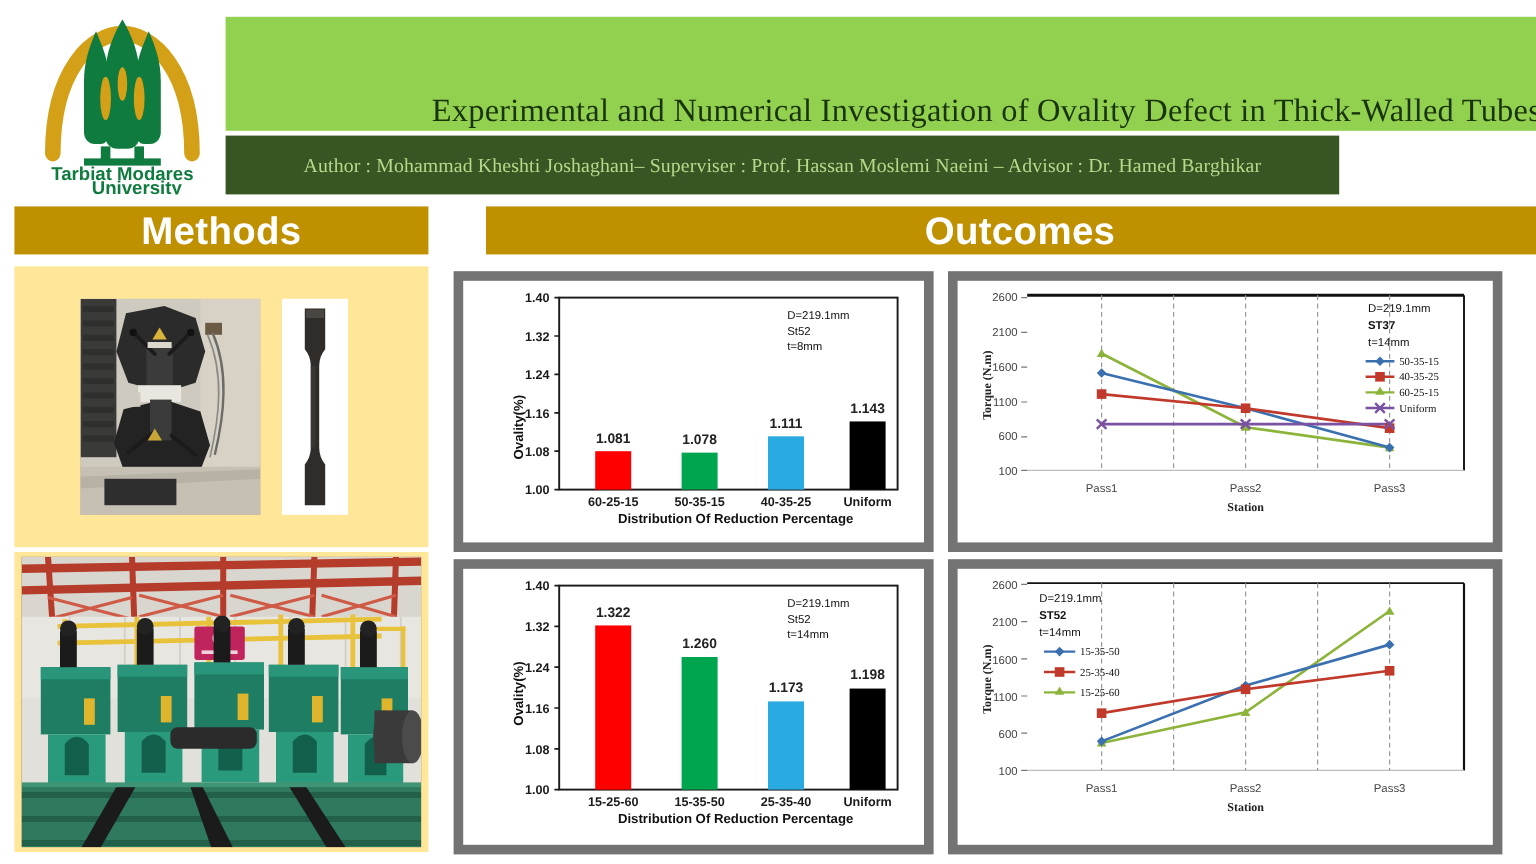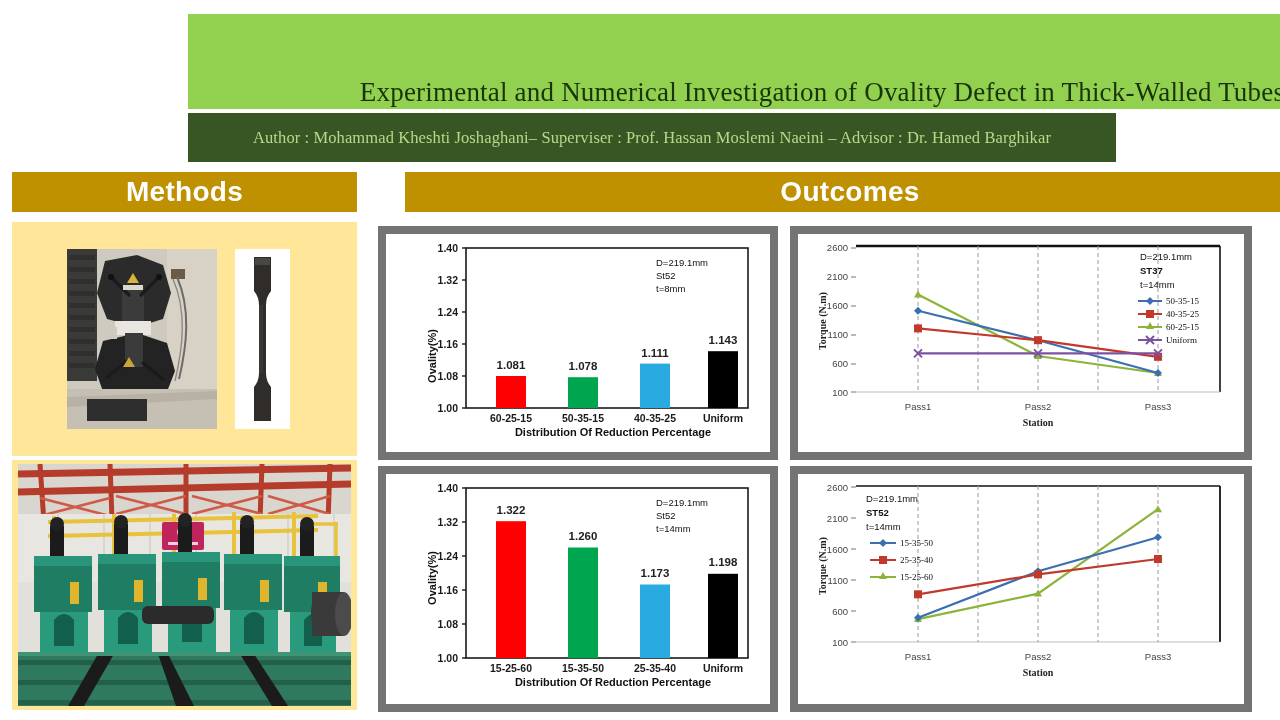--- a/index.html
+++ b/index.html
@@ -39,21 +39,21 @@
   
   .bar-methods {
     position:absolute; left:12px; top:172px; width:345px; height:40px;
     background:#BF9000; display:flex; align-items:center; justify-content:center;
   }
   .bar-outcomes {
     position:absolute; left:370px; top:172px; width:890px; height:40px;
     background:#BF9000; display:flex; align-items:center; justify-content:center;margin-left:35px;
   }
   .bar-label {
-    color:#ffffff; font-size:28px; font-weight:bold;
+    color:#ffffff; font-size:32px; font-weight:bold;
     font-family:"Liberation Sans", sans-serif; letter-spacing:0.3px;
   }
 
   
   .methods-col { position:absolute; left:12px; top:222px; width:345px; height:488px; }
   .panel-cream { background:#FFE699; }
   .m-top { position:absolute; left:0; top:0; width:345px; height:234px; }
   .m-bot { position:absolute; left:0; top:238px; width:345px; height:250px; }
 
   .photo-machine {
@@ -88,20 +88,42 @@
   .leg-txt  { font-family:"Liberation Serif", serif; font-size:9px; fill:#111; }
   .annot-b  { font-size:9.5px; fill:#111; font-weight:bold; }
 </style>
 </head>
 <body>
 
 <div class="poster">
 
   <div class="header">
 
+    <div class="logo-box">
+      <svg class="logo-svg" viewBox="0 0 160 152">
+
+        <path d="M22 118 C22 48 55 18 80 18 C105 18 138 48 138 118" fill="none" stroke="#D4A017" stroke-width="13" stroke-linecap="round"></path>
+
+        <g fill="#0F7B3E">
+          <path d="M80 6 C72 20 66 34 66 52 L66 104 C66 110 70 114 76 114 L84 114 C90 114 94 110 94 104 L94 52 C94 34 88 20 80 6 Z"></path>
+          <path d="M58 16 C52 30 48 42 48 58 L48 100 C48 106 52 110 57 110 L62 110 C66 110 69 106 69 100 L69 58 C69 42 64 30 58 16 Z"></path>
+          <path d="M102 16 C96 30 91 42 91 58 L91 100 C91 106 94 110 98 110 L103 110 C108 110 112 106 112 100 L112 58 C112 42 108 30 102 16 Z"></path>
+        </g>
+        <g fill="#D4A017">
+          <ellipse cx="66" cy="72" rx="4.5" ry="18"></ellipse>
+          <ellipse cx="94" cy="72" rx="4.5" ry="18"></ellipse>
+          <ellipse cx="80" cy="60" rx="4" ry="14"></ellipse>
+        </g>
+        <rect x="62" y="112" width="8" height="12" fill="#0F7B3E"></rect>
+        <rect x="90" y="112" width="8" height="12" fill="#0F7B3E"></rect>
+        <rect x="48" y="122" width="64" height="6" fill="#0F7B3E"></rect>
+        <text x="80" y="140" text-anchor="middle" font-size="15.5" font-weight="bold" fill="#0F7B3E" font-family="Liberation Sans, sans-serif">Tarbiat Modares</text>
+        <text x="92" y="152" text-anchor="middle" font-size="15.5" font-weight="bold" fill="#0F7B3E" font-family="Liberation Sans, sans-serif">University</text>
+      </svg>
+    </div>
 
     <div class="title-bar">
       <div class="title-text">Experimental and Numerical Investigation of Ovality Defect in Thick-Walled Tubes</div>
     </div>
 
     <div class="author-bar">
       <div class="author-text">Author : Mohammad Kheshti Joshaghani– Superviser : Prof. Hassan Moslemi Naeini – Advisor : Dr. Hamed Barghikar</div>
     </div>
   </div>
 

